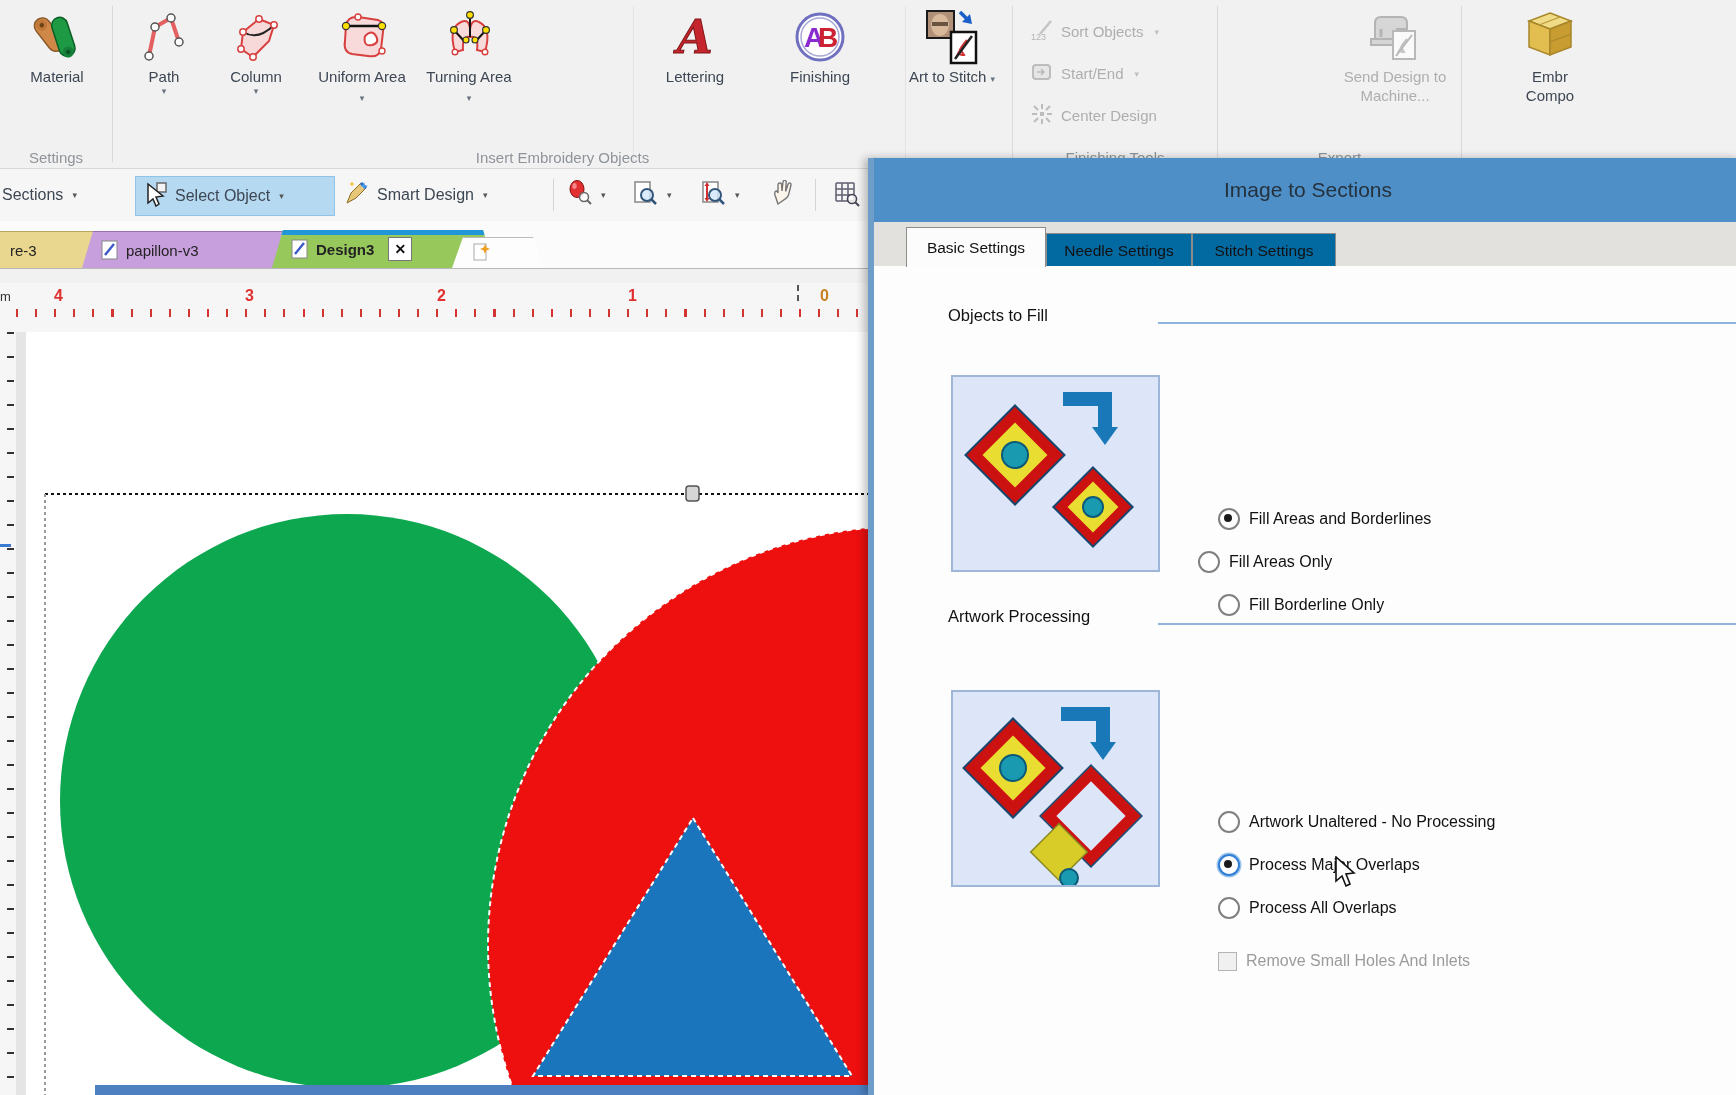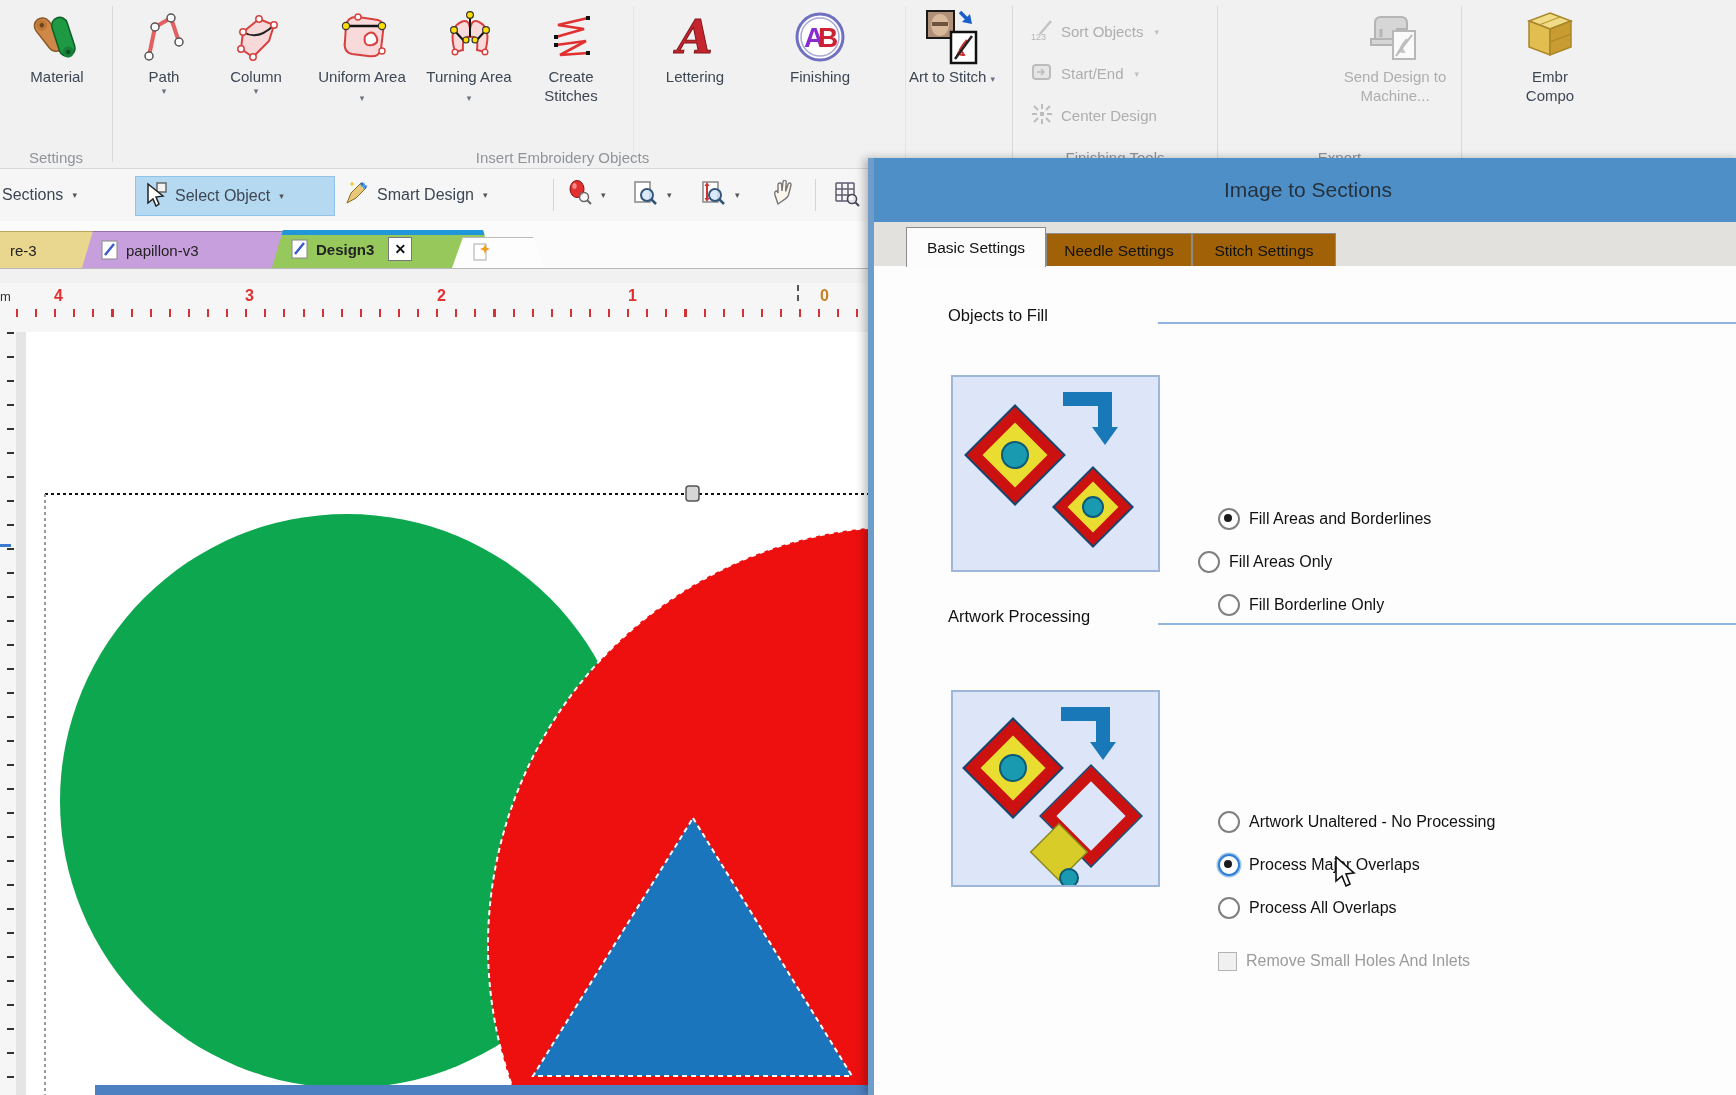--- a/index.html
+++ b/index.html
@@ -54,21 +54,21 @@
   
   #canvas{position:absolute;left:16px;top:332px;width:852px;height:763px;background:#ffffff;}
 
   
   #dialog{position:absolute;left:868px;top:158px;width:868px;height:937px;background:#fdfdfd;
           border-left:6px solid #6e9dc9;box-shadow:-4px 0 8px rgba(0,0,0,0.25);}
   #dlgTitle{position:absolute;left:0;top:0;width:100%;height:64px;background:#4d8fc6;
             display:flex;align-items:center;justify-content:center;font-size:21px;color:#25323e;}
   #dlgTabs{position:absolute;left:0;top:64px;width:100%;height:44px;background:#e3e1dd;}
   .dlgtab{position:absolute;display:flex;align-items:center;justify-content:center;font-size:15.5px;color:#111;
-          border:1px solid #8c8c8c;border-bottom:none;background:#a16207;}
+          border:1px solid #8c8c8c;border-bottom:none;background:#0369a1;}
   .dlgtab.active{background:#fcfcfc;z-index:2;}
   #dlgBody{position:absolute;left:0;top:108px;width:100%;bottom:0;background:#fdfdfd;}
   .secheading{position:absolute;font-size:16.5px;color:#111;margin-left:32px;}
   .secline{position:absolute;height:2px;background:#8fb4dd;right:0;}
   .preview{position:absolute;width:205px;height:193px;background:#dce6f8;border:2px solid #9eb6d8;}
   .optrow{position:absolute;display:flex;align-items:center;gap:9px;height:22px;}
   .radio{width:18px;height:18px;border-radius:50%;border:2px solid #808080;background:#fff;position:relative;flex:0 0 auto;}
   .radio.on::after{content:"";position:absolute;left:4px;top:4px;width:8px;height:8px;border-radius:50%;background:#1a1a1a;}
   .radio.focus{border-color:#2f7fd6;box-shadow:0 0 0 1.5px #9cc4ea;}
   .optlabel{font-size:16px;color:#111;white-space:nowrap;}
@@ -162,33 +162,20 @@
           <circle cx="42" cy="20" r="3.4" fill="#ffe000" stroke="#333" stroke-width="1.2"></circle>
           <circle cx="22" cy="30" r="3" fill="#ffe000" stroke="#333" stroke-width="1.2"></circle>
           <circle cx="31" cy="30" r="3" fill="#ffe000" stroke="#333" stroke-width="1.2"></circle>
           <circle cx="11" cy="42" r="2.8" fill="#fff" stroke="#d84040" stroke-width="1.4"></circle>
           <circle cx="41" cy="42" r="2.8" fill="#fff" stroke="#d84040" stroke-width="1.4"></circle>
         </svg>
       </div>
       <div class="rlabel"><span>Turning Area</span> <span style="font-size:9px;color:#6a7380">▾</span></div>
     </div>
 
-    <div class="ritem" style="left:523px;width:96px">
-      <div class="ricon">
-        <svg width="48" height="54" viewBox="0 0 48 54">
-          <path d="M41 8 L11 15 L37 19 L9 27" stroke="#e03030" stroke-width="2.6" fill="none"></path>
-          <path d="M9 35 L39 31 L13 45 L41 43" stroke="#e03030" stroke-width="2.6" fill="none"></path>
-          <rect x="39" y="6" width="4" height="4" fill="#111"></rect>
-          <rect x="7" y="25" width="4" height="4" fill="#111"></rect>
-          <rect x="7" y="33" width="4" height="4" fill="#111"></rect>
-          <rect x="39" y="41" width="4" height="4" fill="#111"></rect>
-        </svg>
-      </div>
-      <div class="rlabel">Create Stitches</div>
-    </div>
 
     <div class="ritem" style="left:643px;width:104px">
       <div class="ricon">
         <svg width="56" height="56" viewBox="0 0 56 56">
           <text x="10" y="44" font-family="DejaVu Serif, serif" font-style="italic" font-weight="bold" font-size="46" fill="#c5252c" stroke="#7d1418" stroke-width="1">A</text>
         </svg>
       </div>
       <div class="rlabel">Lettering</div>
     </div>
 

